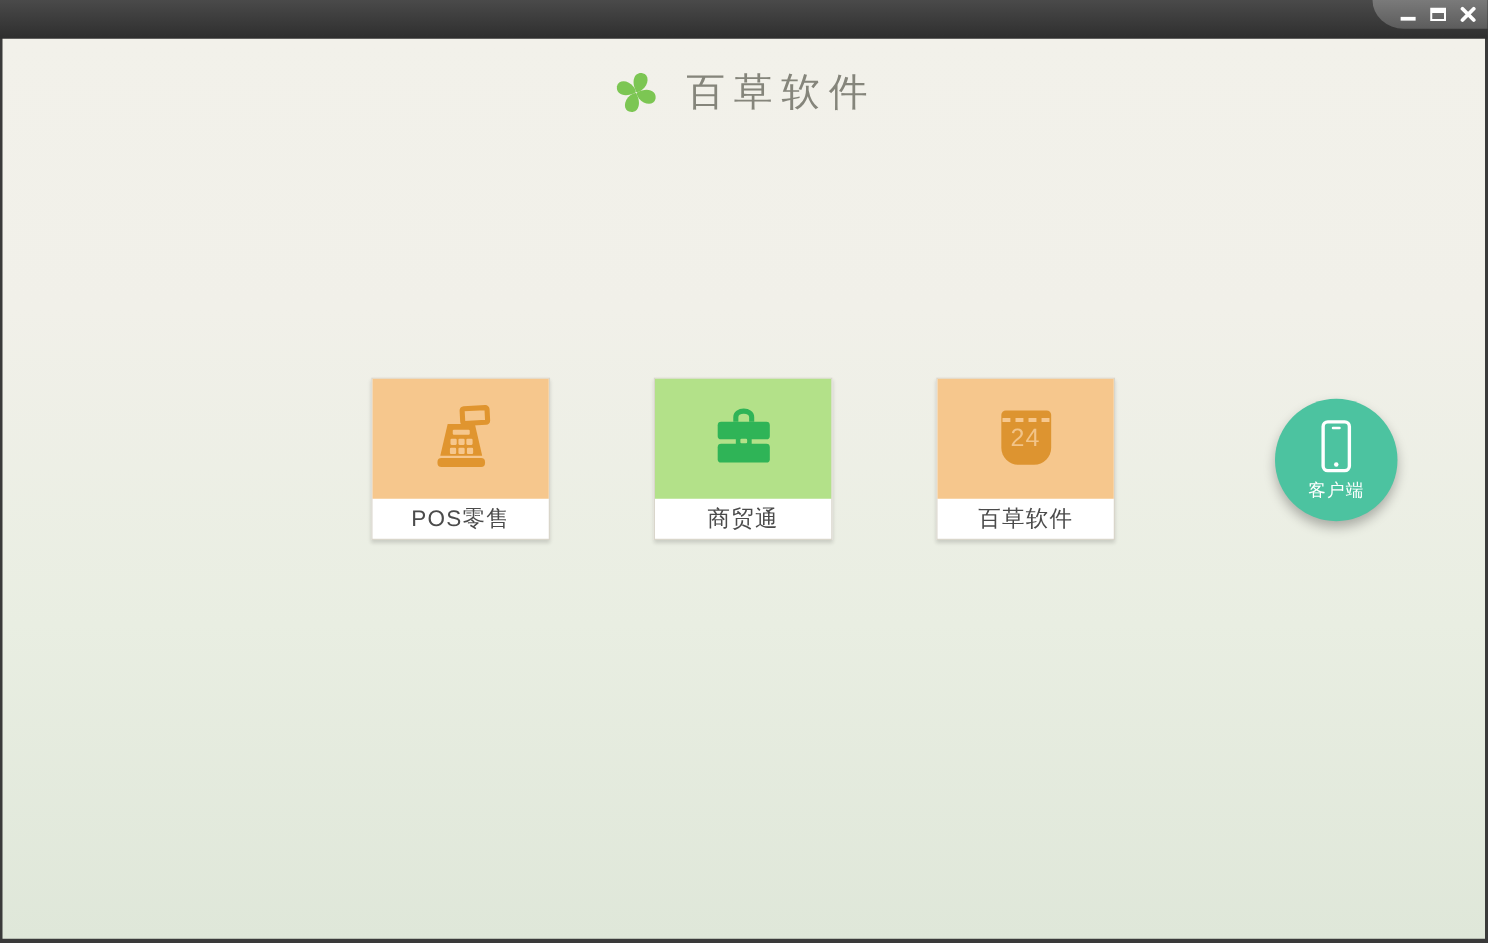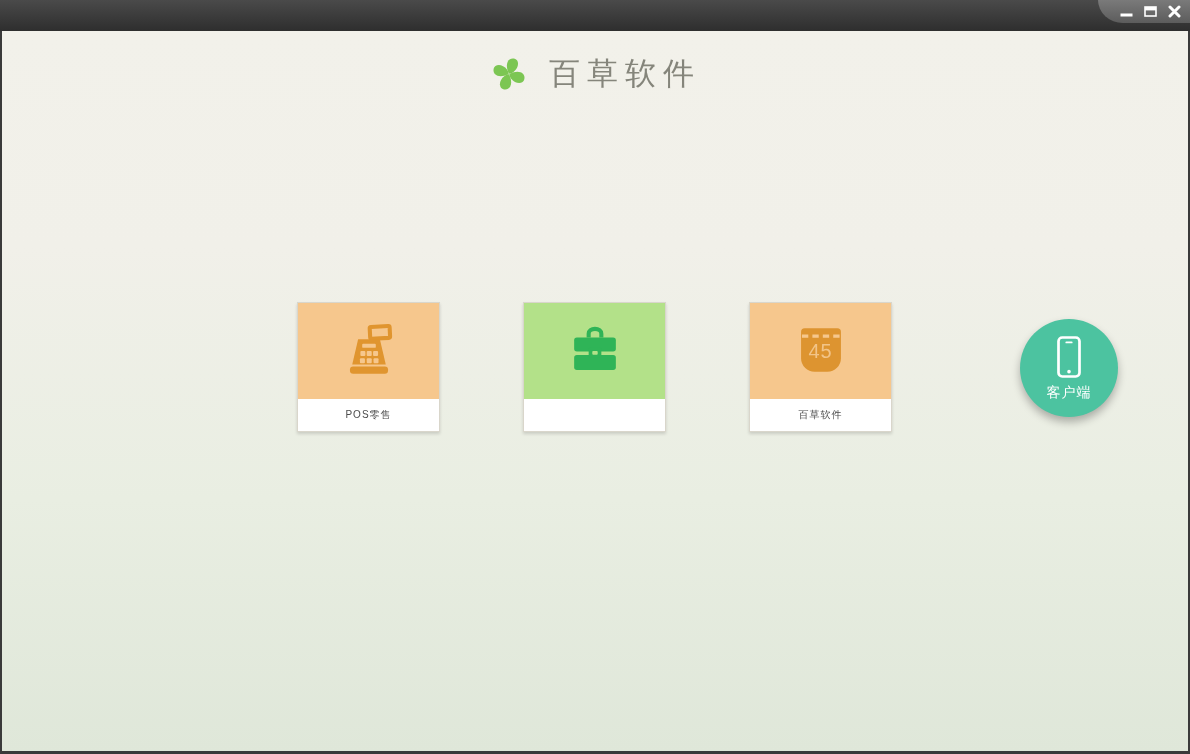--- a/index.html
+++ b/index.html
@@ -56,21 +56,21 @@
     cursor:pointer;
   }
   .card-art {
     position:relative; height:96px;
     display:flex; align-items:center; justify-content:center;
   }
   .card-art.peach { background:#f6c78d; }
   .card-art.green { background:#b3e189; }
   .card-label {
     height:32px; display:flex; align-items:center; justify-content:center;
-    font-size:10px; color:#4b4b4b; letter-spacing:1px;
+    font-size:18px; color:#4b4b4b; letter-spacing:1px;
   }
   .icon-wrap { position:relative; width:58px; height:58px; }
   .icon-wrap svg { display:block; width:58px; height:58px; }
   .cal-day {
     position:absolute; left:0; right:0; top:18px; text-align:center;
     color:#f2c488; font-size:20px; letter-spacing:1px;
   }
 
   
   .client-btn {
@@ -152,30 +152,31 @@
           <path d="M25,17 v-4 c0,-3.2 3,-5.4 7,-5.4 s7,2.2 7,5.4 v4" fill="none" stroke="#2fb457" stroke-width="4.5"></path>
           <g fill="#2fb457">
             <rect x="9" y="17" width="46" height="15.5" rx="3"></rect>
             <rect x="9" y="36.5" width="46" height="16.5" rx="3"></rect>
             <rect x="25" y="28.5" width="14" height="11" rx="2"></rect>
           </g>
           <rect x="29" y="32" width="6" height="4" rx="1" fill="#b3e189"></rect>
         </svg>
       </div>
     </div>
+    <div class="card-label">商贸通</div>
   </div>
 
   <div class="card" style="left:747px">
     <div class="card-art peach">
       <div class="icon-wrap">
         <svg viewBox="0 0 64 64">
           <path d="M14,7 h36 a4,4 0 0 1 4,4 v29 a15,15 0 0 1 -15,15 h-14 a15,15 0 0 1 -15,-15 v-29 a4,4 0 0 1 4,-4 Z" fill="#dd9430"></path>
           <line x1="11" y1="15.5" x2="53" y2="15.5" stroke="#f6c78d" stroke-width="3.6" stroke-dasharray="7 4.5"></line>
         </svg>
-        <div class="cal-day">45</div>
+        <div class="cal-day">24</div>
       </div>
     </div>
     <div class="card-label">百草软件</div>
   </div>
 
   <div class="client-btn">
     <svg width="30" height="46" viewBox="0 0 40 58">
       <rect x="6" y="3" width="28" height="52" rx="5" fill="none" stroke="#ffffff" stroke-width="3.6"></rect>
       <line x1="16.5" y1="9.5" x2="23.5" y2="9.5" stroke="#ffffff" stroke-width="2.6" stroke-linecap="round"></line>
       <circle cx="20" cy="48.5" r="2.4" fill="#ffffff"></circle>

